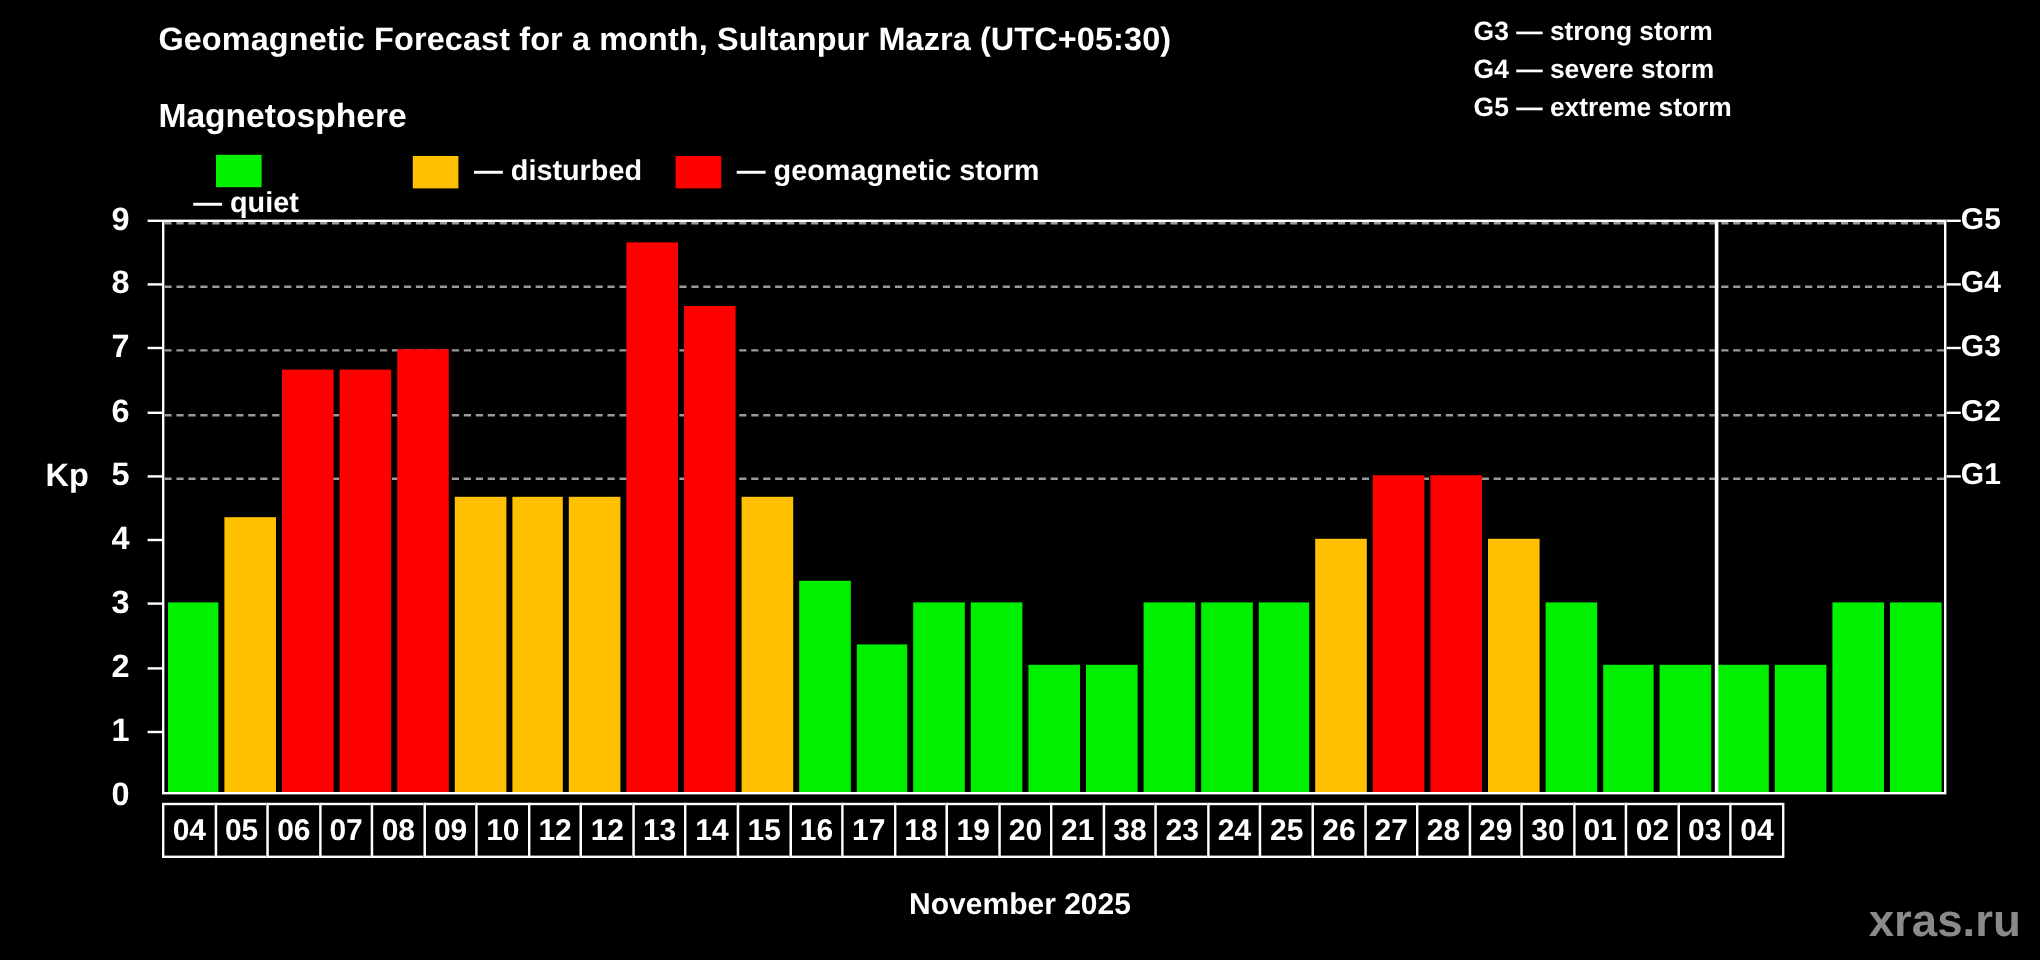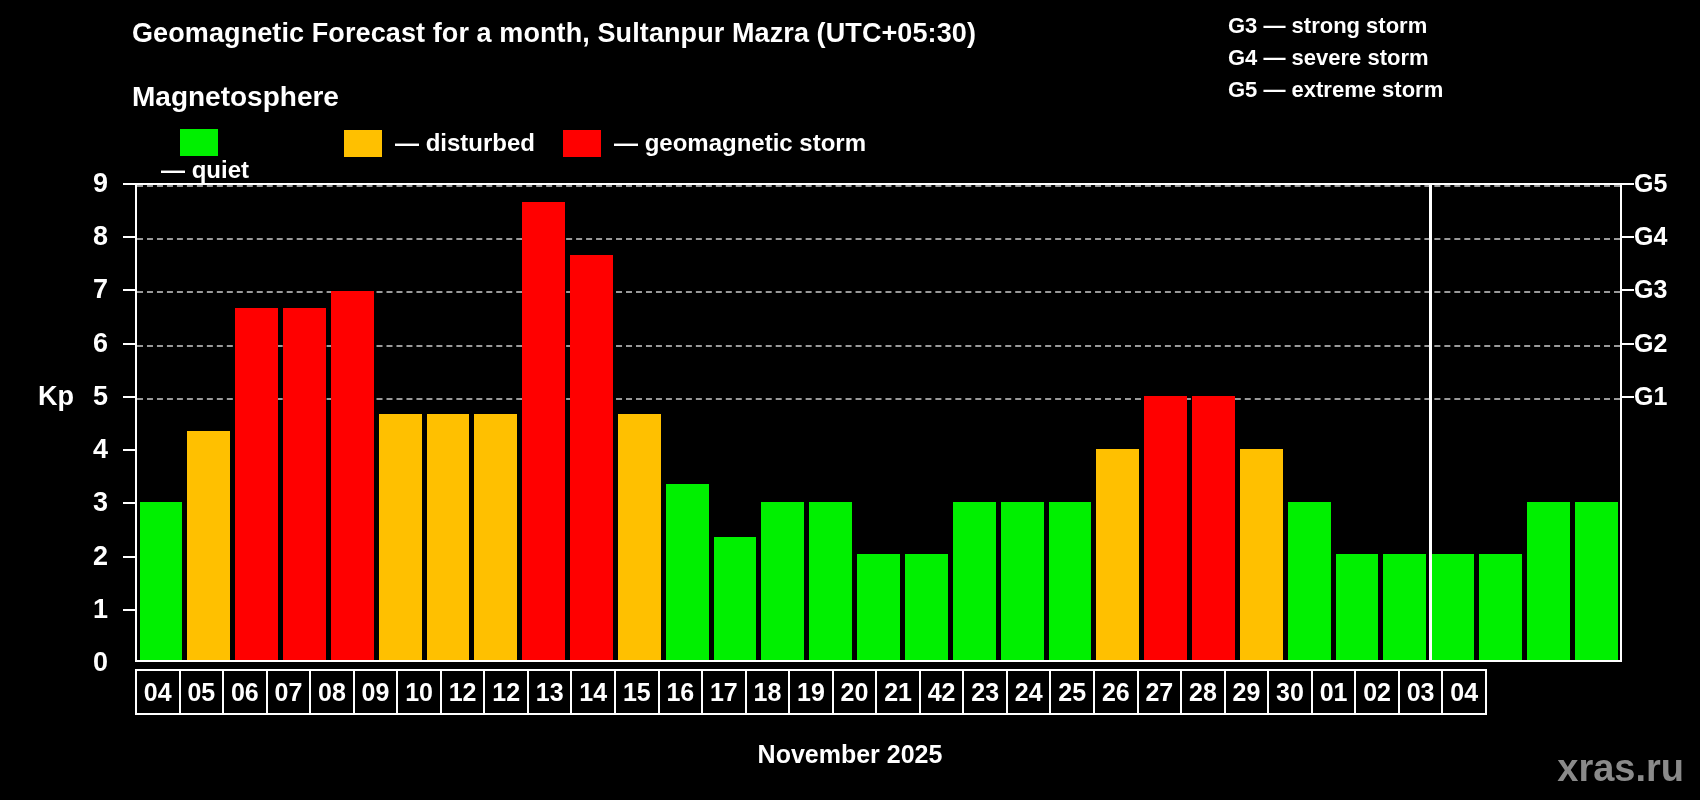--- a/index.html
+++ b/index.html
@@ -290,21 +290,21 @@
       <div class="datecell">12</div>
       <div class="datecell">13</div>
       <div class="datecell">14</div>
       <div class="datecell">15</div>
       <div class="datecell">16</div>
       <div class="datecell">17</div>
       <div class="datecell">18</div>
       <div class="datecell">19</div>
       <div class="datecell">20</div>
       <div class="datecell">21</div>
-      <div class="datecell">42</div>
+      <div class="datecell">38</div>
       <div class="datecell">23</div>
       <div class="datecell">24</div>
       <div class="datecell">25</div>
       <div class="datecell">26</div>
       <div class="datecell">27</div>
       <div class="datecell">28</div>
       <div class="datecell">29</div>
       <div class="datecell">30</div>
       <div class="datecell">01</div>
       <div class="datecell">02</div>

